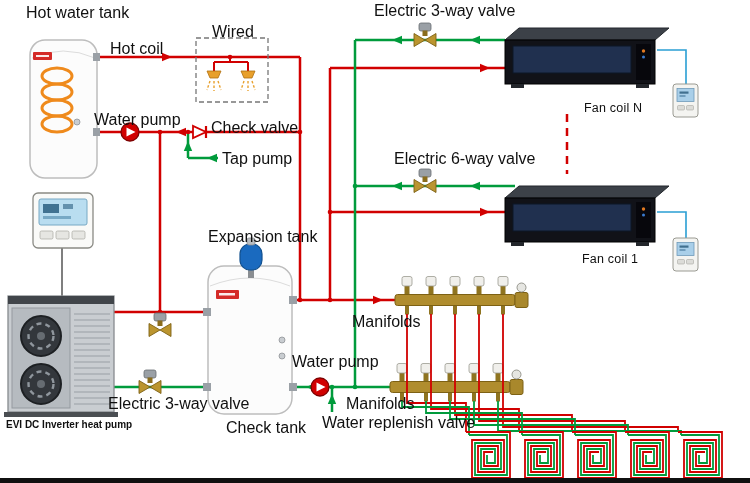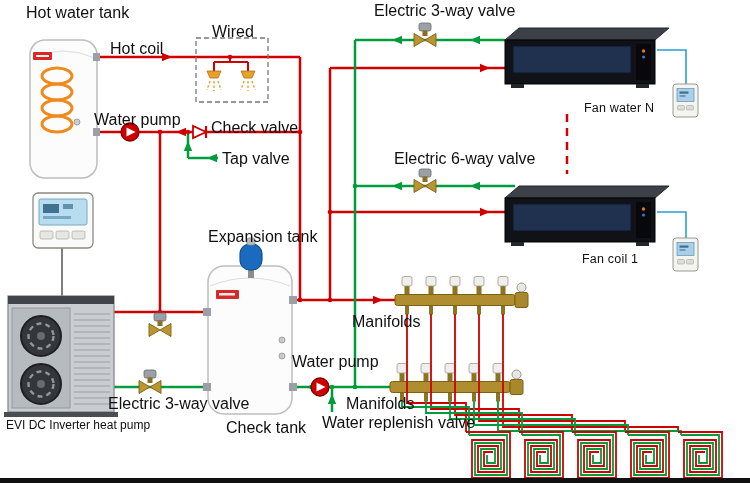--- a/index.html
+++ b/index.html
@@ -2,21 +2,21 @@
 <html><head>
 <meta charset="utf-8">
 <style>
   * { margin:0; padding:0; box-sizing:border-box; }
   html,body { background:#ffffff; font-family:"Liberation Sans", sans-serif; }
   .stage { position:relative; width:750px; height:483px; background:#fff; overflow:hidden; }
   .stage svg { position:absolute; left:0; top:0; }
   .lbl { position:absolute; font-size:16px; line-height:1.15; color:#101010; white-space:nowrap; }
   .lbl.wrap { white-space:normal; }
   .lbl.lg { font-size:12.5px; letter-spacing:.2px; }
-  .lbl.bold { font-size:12px; font-weight:normal; }
+  .lbl.bold { font-size:10px; font-weight:bold; }
   .bottom-bar { position:absolute; left:0; right:0; bottom:0; height:5px; background:#101010; }
 </style>
 </head>
 <body>
 
 <div class="stage">
 
 <svg width="750" height="483" viewBox="0 0 750 483" xmlns="http://www.w3.org/2000/svg">
   <defs>
     <g id="ah">
@@ -265,23 +265,23 @@
           <use href="#coilg" x="678" y="432"></use>
         </g>
   </g>
 </svg>
 
   <div class="lbl" style="left:26px;top:4px">Hot water tank</div>
   <div class="lbl" style="left:110px;top:40px">Hot coil</div>
   <div class="lbl" style="left:212px;top:23px">Wired</div>
   <div class="lbl" style="left:94px;top:111px">Water pump</div>
   <div class="lbl" style="left:211px;top:119px">Check valve</div>
-  <div class="lbl" style="left:222px;top:150px">Tap valve</div>
+  <div class="lbl" style="left:222px;top:150px">Tap pump</div>
   <div class="lbl" style="left:374px;top:2px">Electric 3-way valve</div>
-  <div class="lbl lg" style="left:584px;top:101px">Fan water N</div>
+  <div class="lbl lg" style="left:584px;top:101px">Fan coil N</div>
   <div class="lbl" style="left:394px;top:150px">Electric 6-way valve</div>
   <div class="lbl lg" style="left:582px;top:252px">Fan coil 1</div>
   <div class="lbl" style="left:208px;top:228px">Expansion tank</div>
   <div class="lbl" style="left:352px;top:313px">Manifolds</div>
   <div class="lbl" style="left:292px;top:353px">Water pump</div>
   <div class="lbl" style="left:346px;top:395px">Manifolds</div>
   <div class="lbl" style="left:108px;top:395px">Electric 3-way valve</div>
   <div class="lbl" style="left:226px;top:419px">Check tank</div>
   <div class="lbl" style="left:322px;top:414px">Water replenish valve</div>
   <div class="lbl bold" style="left:6px;top:419px">EVI DC Inverter heat pump</div>

